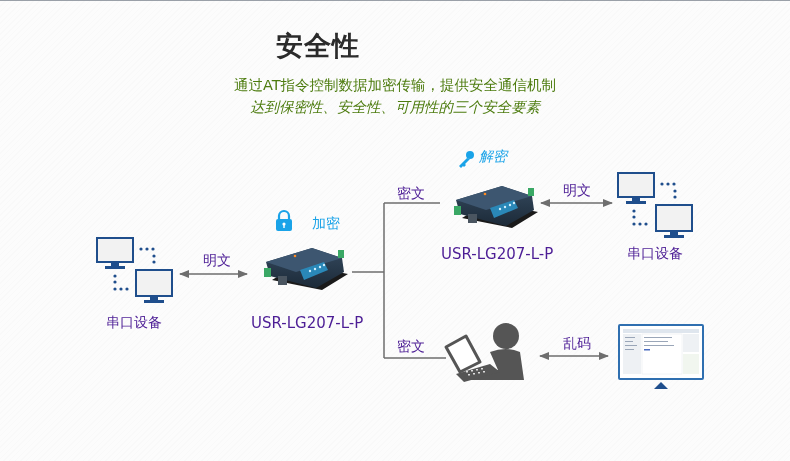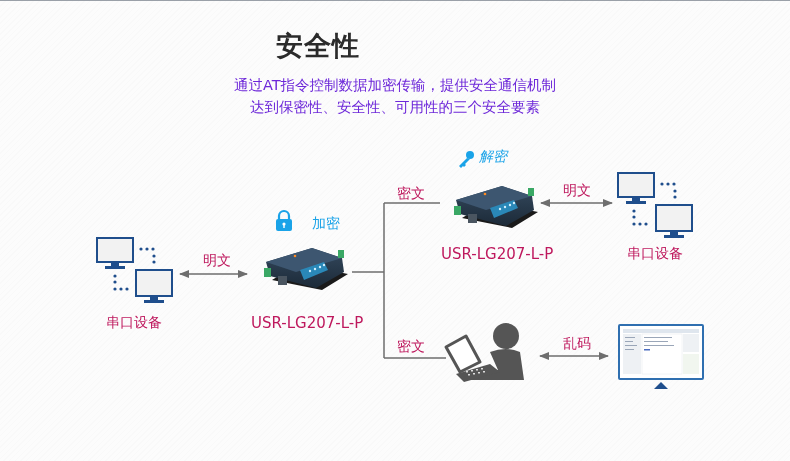--- a/index.html
+++ b/index.html
@@ -6,24 +6,24 @@
   body {
     width:790px; height:461px; position:relative; overflow:hidden;
     font-family:"DejaVu Sans","Liberation Sans",sans-serif;
     background-color:#fcfcfc;
     background-image:repeating-linear-gradient(135deg, rgba(0,0,0,0.012) 0 1px, transparent 1px 4px);
     color:#333;
   }
   .topline { position:absolute; left:0; top:0; width:790px; height:1px; background:#9aa0a8; }
   .abs { position:absolute; }
   .title { left:0; width:636px; top:28px; text-align:center; font-size:27px; font-weight:bold; color:#2b2b2b; letter-spacing:1px; }
-  .sub { left:0; width:790px; text-align:center; font-size:14.5px; color:#6d28d9; }
+  .sub { left:0; width:790px; text-align:center; font-size:14.5px; color:#4d7c0f; }
   .sub1 { top:76px; }
-  .sub2 { top:98px; }
-  .label { font-size:14px; color:#be185d; white-space:nowrap; }
+  .sub2 { top:98px;font-style:italic; }
+  .label { font-size:14px; color:#4c1d95; white-space:nowrap; }
   .cyan { color:#1aa3e8; font-size:14px; white-space:nowrap; }
   svg { position:absolute; left:0; top:0; }
 </style>
 </head>
 <body>
 
 <div class="topline"></div>
 
 <div class="abs title">安全性</div>
 <div class="abs sub sub1">通过AT指令控制数据加密传输，提供安全通信机制</div>

